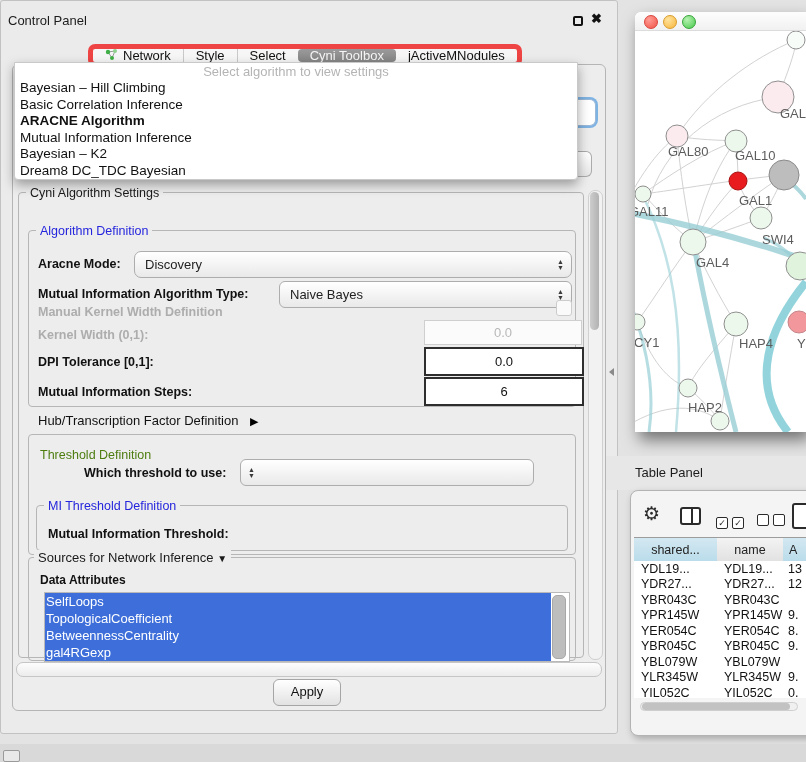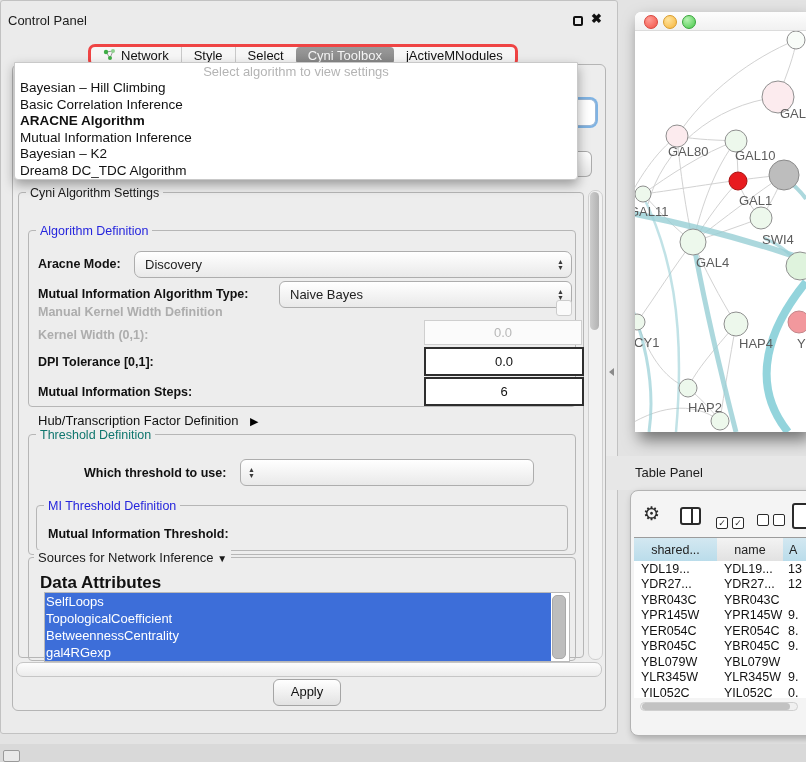--- a/index.html
+++ b/index.html
@@ -5,29 +5,29 @@
   html,body{margin:0;padding:0;background:#cfcfcf;}
   #stage{position:relative;width:806px;height:762px;background:#e3e3e3;overflow:hidden;
          font-family:"Liberation Sans",sans-serif;-webkit-font-smoothing:antialiased;}
   .abs{position:absolute;box-sizing:border-box;}
   
   .cp-window{left:0;top:10;width:618px;height:734px;background:#ebebeb;border:1px solid #c2c2c2;border-radius:3px;}
   .cp-title{left:8px;top:13px;font-size:13px;color:#1c1c1c;}
   .float-btn{left:573px;top:16px;width:10px;height:10px;border:2px solid #111;border-radius:2px;background:transparent;}
   .close-btn{left:591px;top:11px;font-size:13px;font-weight:bold;color:#111;}
   
-  .tabstrip{display:flex;align-items:stretch;background:#f6f6f6;border:3px solid #ef4444;border-radius:7px;height:23px;overflow:hidden;}
+  .tabstrip{display:flex;align-items:stretch;background:#f6f6f6;border:5px solid #ef4444;border-radius:7px;height:23px;overflow:hidden;}
   .tab{display:flex;align-items:center;gap:5px;padding:0 12px;font-size:13px;color:#111;white-space:nowrap;}
   .tab.sep{border-left:1px solid #c9c9c9;}
   .tab.sel{background:linear-gradient(#9a9a9a,#858585);color:#f6f6f6;border-left:none;border-radius:4px;}
   
   .outer-panel{left:12px;top:64px;width:594px;height:647px;background:#ededed;border:1px solid #b5b5b5;border-radius:6px;}
   .groupbox{border:1px solid #b6b6b6;border-radius:4px;background:transparent;}
   .grouptitle{position:absolute;background:#ededed;padding:0 4px;font-size:12.5px;white-space:nowrap;}
-  .blue{color:#2525dd;} .green{color:#0f766e;} .dark{color:#1a1a1a;}
+  .blue{color:#2525dd;} .green{color:#4d7c0f;margin-top:20px;} .dark{color:#1a1a1a;}
   .flabel{position:absolute;font-size:12.5px;font-weight:bold;color:#111;white-space:nowrap;}
   .flabel.dis{color:#adadad;}
   .combo{position:absolute;height:25px;background:linear-gradient(#ffffff,#e9e9e9);border:1px solid #adadad;border-radius:6px;display:flex;align-items:center;}
   .combo .val{flex:1;font-size:13px;color:#222;padding-left:10px;white-space:nowrap;overflow:hidden;}
   .combo .arrows{display:flex;flex-direction:column;align-items:center;justify-content:center;padding:0 7px;color:#3a3a3a;font-size:7px;line-height:6px;}
   .tfield{position:absolute;background:#fff;border:1px solid #c2c2c2;font-size:13px;color:#111;text-align:center;padding:0 6px;font-family:"Liberation Sans",sans-serif;}
   .tfield.strong{border:2px solid #2e2e2e;}
   .tfield.dis{background:#fbfbfb;color:#b8b8b8;border:1px solid #cfcfcf;}
   .chk{position:absolute;width:14px;height:14px;border:1.5px solid #cccccc;border-radius:3px;background:#fafafa;}
   .attr-list{position:absolute;background:#fff;border:1px solid #b9b9b9;overflow:hidden;}
@@ -175,21 +175,21 @@
         <span>▼</span>
       </span>
   </div>
 
   <div class="abs groupbox" style="left:36px;top:505px;width:532px;height:46px;"></div>
   <span class="grouptitle blue" style="left:44px;top:499px;">MI Threshold Definition</span>
   <span class="flabel" style="left:48px;top:527px;">Mutual Information Threshold:</span>
 
   <div class="abs groupbox" style="left:28px;top:557px;width:548px;height:104px;"></div>
   <span class="grouptitle dark" style="left:34px;top:550px;font-size:13px;"><span>Sources for Network Inference</span> <span style="font-size:10px;">▼</span></span>
-  <span class="flabel" style="left:40px;top:573px;font-size:17px;">Data Attributes</span>
+  <span class="flabel" style="left:40px;top:573px;font-size:12px;">Data Attributes</span>
 
   <div class="attr-list" style="left:44px;top:592px;width:524px;height:68px;">
     <div class="attr-row">SelfLoops</div>
     <div class="attr-row">TopologicalCoefficient</div>
     <div class="attr-row">BetweennessCentrality</div>
     <div class="attr-row">gal4RGexp</div>
   </div>
   <div class="vscroll-thumb" style="left:552px;top:595px;width:12px;height:62px;background:#bdbdbd;border:1px solid #a8a8a8;"></div>
 
   <div class="hscroll" style="left:16px;top:662px;width:584px;height:13px;"></div>
@@ -200,21 +200,21 @@
   <div class="apply-btn" style="left:273px;top:679px;">Apply</div>
 
 
   <div class="abs dropdown">
     <div class="dd-prompt">Select algorithm to view settings</div>
     <div class="dd-item">Bayesian – Hill Climbing</div>
     <div class="dd-item">Basic Correlation Inference</div>
     <div class="dd-item selbold">ARACNE Algorithm</div>
     <div class="dd-item">Mutual Information Inference</div>
     <div class="dd-item">Bayesian – K2</div>
-    <div class="dd-item">Dream8 DC_TDC Algorithm</div>
+    <div class="dd-item">Dream8 DC_TDC Bayesian</div>
   </div>
 
   <div class="abs split-handle"></div>
 
   <div class="abs net-blue"></div>
   <div class="abs mac-window"></div>
   <div class="abs mac-titlebar"></div>
   <div class="traffic t-red"></div>
   <div class="traffic t-yellow"></div>
   <div class="traffic t-green"></div>

